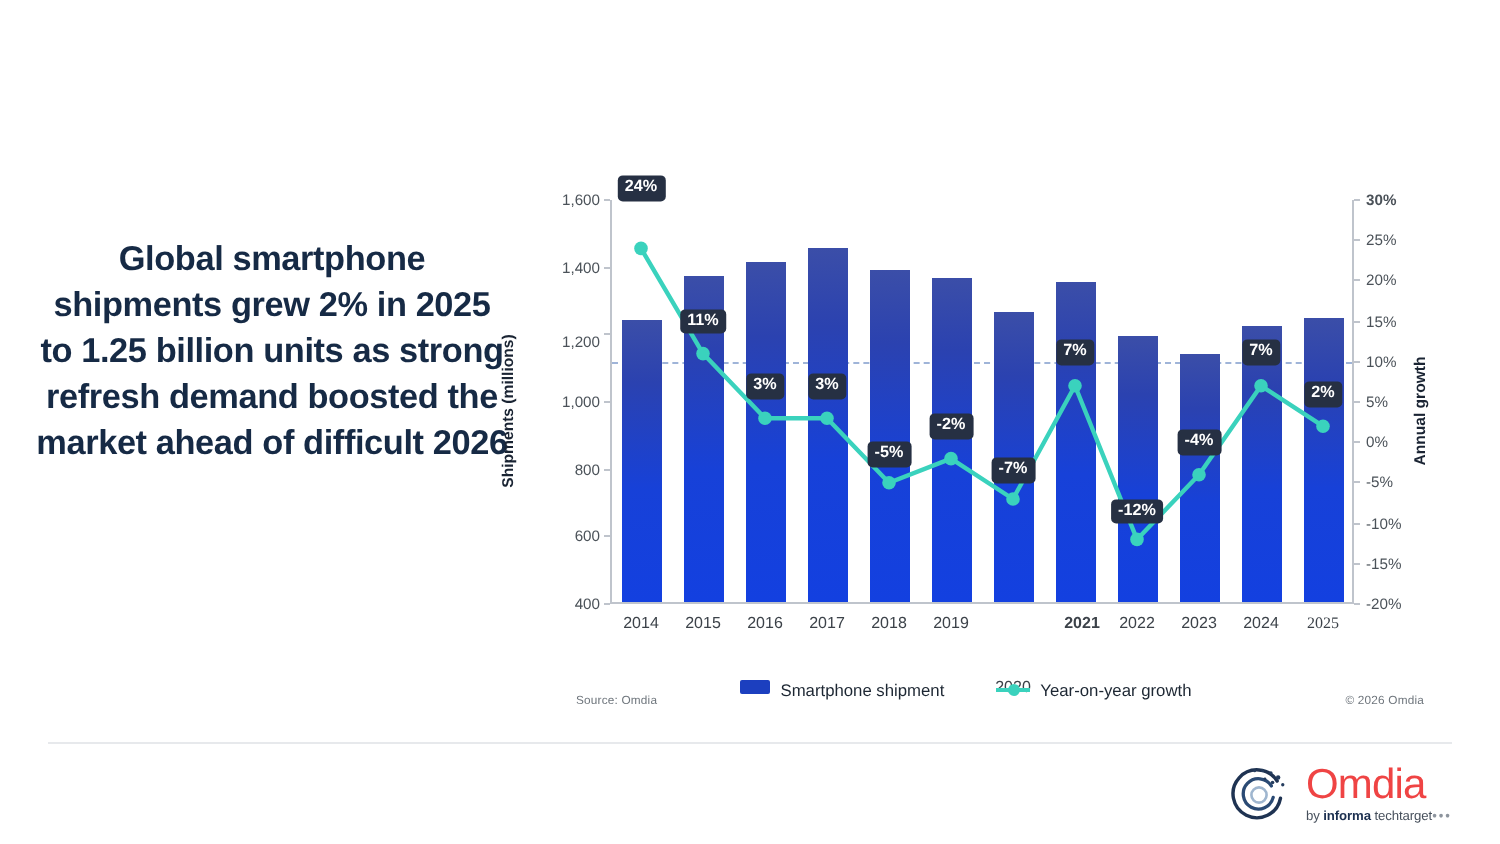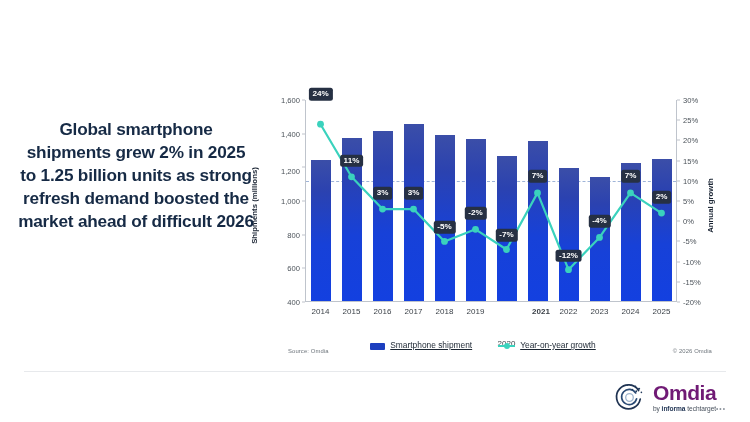--- a/index.html
+++ b/index.html
@@ -112,21 +112,21 @@
     white-space: nowrap;
     line-height: 1;
   }
 
   
   .legend {
     position: absolute; left: 248px; top: 340px; width: 470px;
     display: flex; justify-content: center; align-items: center; gap: 26px;
     font-size: 8.4px; color: #1d2733;
   }
-  .legend-item { display: flex; align-items: flex-end; gap: 5px; text-decoration: underline; }
+  .legend-item { display: flex; align-items: flex-start; gap: 5px; }
   .swatch-bar { width: 15px; height: 7px; background: #1c3fbf; border-radius: 1px; }
   .swatch-line { width: 17px; height: 9px; position: relative; }
   .swatch-line i {
     position: absolute; left: 0; right: 0; top: 4px; height: 2px; background: #3ad2bd;
   }
   .swatch-line b {
     position: absolute; left: 5.5px; top: 1.5px; width: 6px; height: 6px;
     border-radius: 50%; background: #3ad2bd;
   }
   .source {
@@ -140,21 +140,21 @@
 
   .divider {
     position: absolute; left: 24px; right: 24px; top: 371px;
     height: 1px; background: #e7e9ec;
   }
 
   
   .brand { position: absolute; right: 24px; top: 381px; display: flex; align-items: center; gap: 7px; }
   .brand-mark { width: 33px; height: 33px; }
   .brand-text { display: flex; flex-direction: column; line-height: 1; }
-  .brand-name { font-size: 21px; font-weight: bold; color: #701a75; letter-spacing: -0.4px; }
+  .brand-name { font-size: 21px; font-weight: normal; color: #ef4444; letter-spacing: -0.4px; }
   .brand-sub { font-size: 6.6px; color: #47505c; margin-top: 3px; letter-spacing: -0.05px; }
   .brand-sub .bold { font-weight: bold; color: #1c3050; }
   .brand-sub .dots { letter-spacing: 1px; color: #8d949d; }
 </style>
 </head>
 <body>
 
 <div id="page">
 
   <div class="headline">Global smartphone shipments grew 2% in 2025 to 1.25 billion units as strong refresh demand boosted the market ahead of difficult 2026</div>
@@ -175,21 +175,21 @@
         <div class="ytick" style="top: 71px;">1,200</div>
         <div class="ytick-mark" style="top: 67.3333px;"></div>
         <div class="ytick" style="top: 101px;">1,000</div>
         <div class="ytick-mark" style="top: 101px;"></div>
         <div class="ytick" style="top: 134.667px;">800</div>
         <div class="ytick-mark" style="top: 134.667px;"></div>
         <div class="ytick" style="top: 168.333px;">600</div>
         <div class="ytick-mark" style="top: 168.333px;"></div>
         <div class="ytick" style="top: 202px;">400</div>
         <div class="ytick-mark" style="top: 202px;"></div>
-        <div class="y2tick" style="top: 0px;">30%</div>
+        <div class="y2tick" style="top: 0px; font-weight: bold;">30%</div>
         <div class="y2tick-mark" style="top: 0px;"></div>
         <div class="y2tick" style="top: 20.2px;">25%</div>
         <div class="y2tick-mark" style="top: 20.2px;"></div>
         <div class="y2tick" style="top: 40.4px;">20%</div>
         <div class="y2tick-mark" style="top: 40.4px;"></div>
         <div class="y2tick" style="top: 60.6px;">15%</div>
         <div class="y2tick-mark" style="top: 60.6px;"></div>
         <div class="y2tick" style="top: 80.8px;">10%</div>
         <div class="y2tick-mark" style="top: 80.8px;"></div>
         <div class="y2tick" style="top: 101px;">5%</div>
@@ -221,21 +221,21 @@
         <div class="xtick" style="left: 201.5px; margin-top: 32px;">2020</div>
         <div class="bar" title="2021: 1355" style="left: 222.5px; width: 20px; height: 159.758px;"></div>
         <div class="xtick" style="left: 236px; font-weight: bold;">2021</div>
         <div class="bar" title="2022: 1195" style="left: 253.5px; width: 20px; height: 132.825px;"></div>
         <div class="xtick" style="left: 263.5px;">2022</div>
         <div class="bar" title="2023: 1145" style="left: 284.5px; width: 20px; height: 124.408px;"></div>
         <div class="xtick" style="left: 294.5px;">2023</div>
         <div class="bar" title="2024: 1225" style="left: 315.5px; width: 20px; height: 137.875px;"></div>
         <div class="xtick" style="left: 325.5px;">2024</div>
         <div class="bar" title="2025: 1250" style="left: 346.5px; width: 20px; height: 142.083px;"></div>
-        <div class="xtick" style="left: 356.5px;">2025</div>
+        <div class="xtick" style="left: 356.5px; font-family: Liberation Serif, serif;">2025</div>
         <svg class="line-layer" viewBox="0 0 372 202" width="372" height="202">
           <polyline points="15.5,24.2 46.5,76.8 77.5,109.1 108.5,109.1 139.5,141.4 170.5,129.3 201.5,149.5 232.5,92.9 263.5,169.7 294.5,137.4 325.5,92.9 356.5,113.1" fill="none" stroke="#3ad2bd" stroke-width="2.2" stroke-linejoin="round" stroke-linecap="round"></polyline>
           <circle cx="15.5" cy="24.2" r="3.4" fill="#3ad2bd"></circle>
           <circle cx="46.5" cy="76.8" r="3.4" fill="#3ad2bd"></circle>
           <circle cx="77.5" cy="109.1" r="3.4" fill="#3ad2bd"></circle>
           <circle cx="108.5" cy="109.1" r="3.4" fill="#3ad2bd"></circle>
           <circle cx="139.5" cy="141.4" r="3.4" fill="#3ad2bd"></circle>
           <circle cx="170.5" cy="129.3" r="3.4" fill="#3ad2bd"></circle>
           <circle cx="201.5" cy="149.5" r="3.4" fill="#3ad2bd"></circle>
           <circle cx="232.5" cy="92.9" r="3.4" fill="#3ad2bd"></circle>

